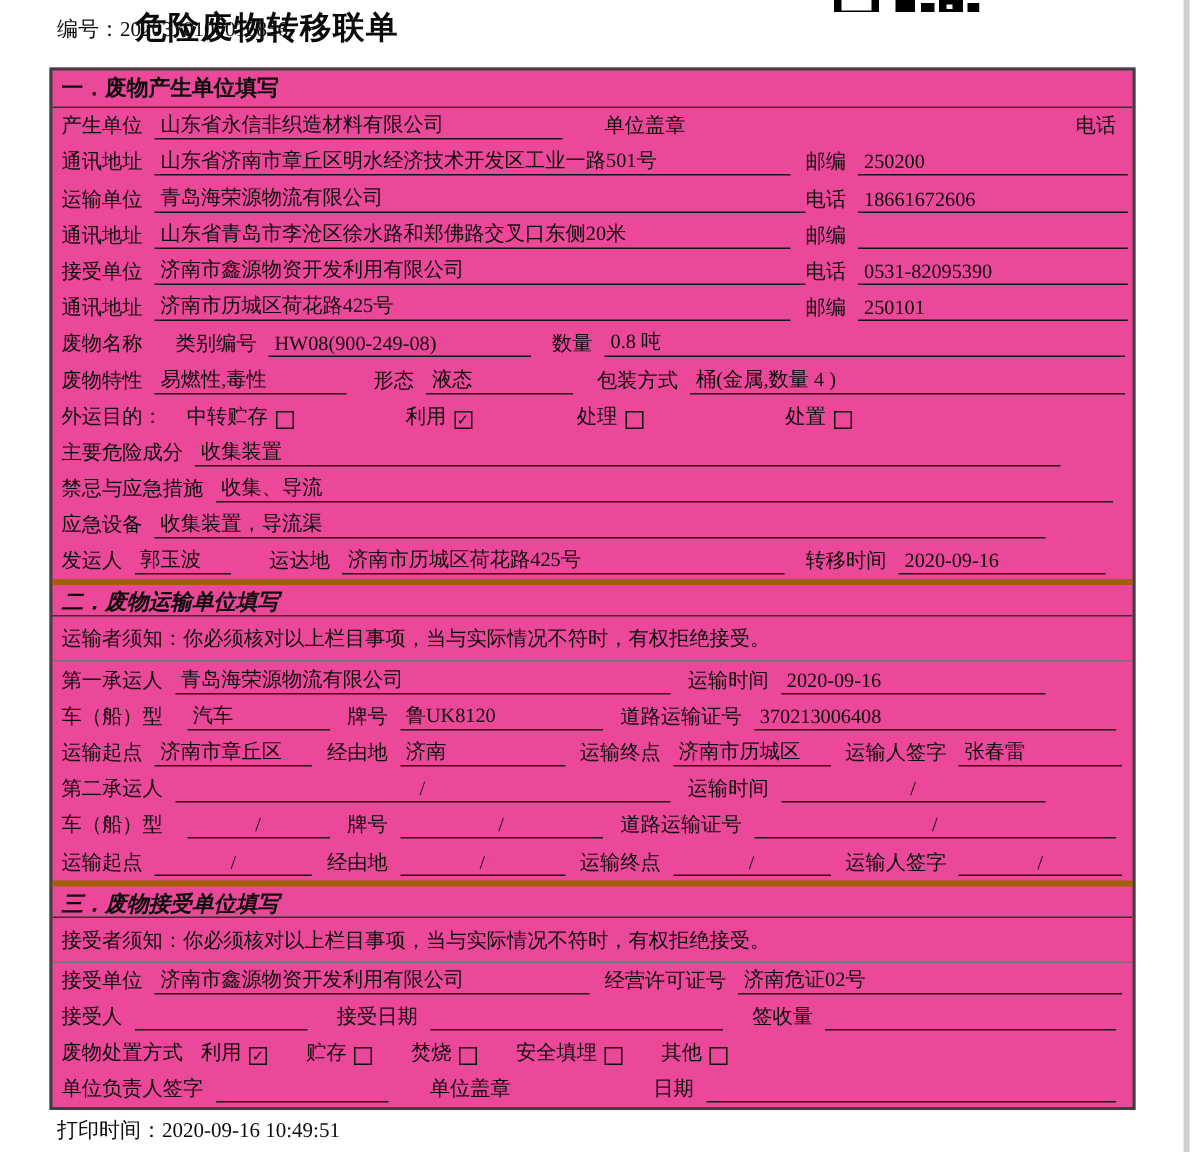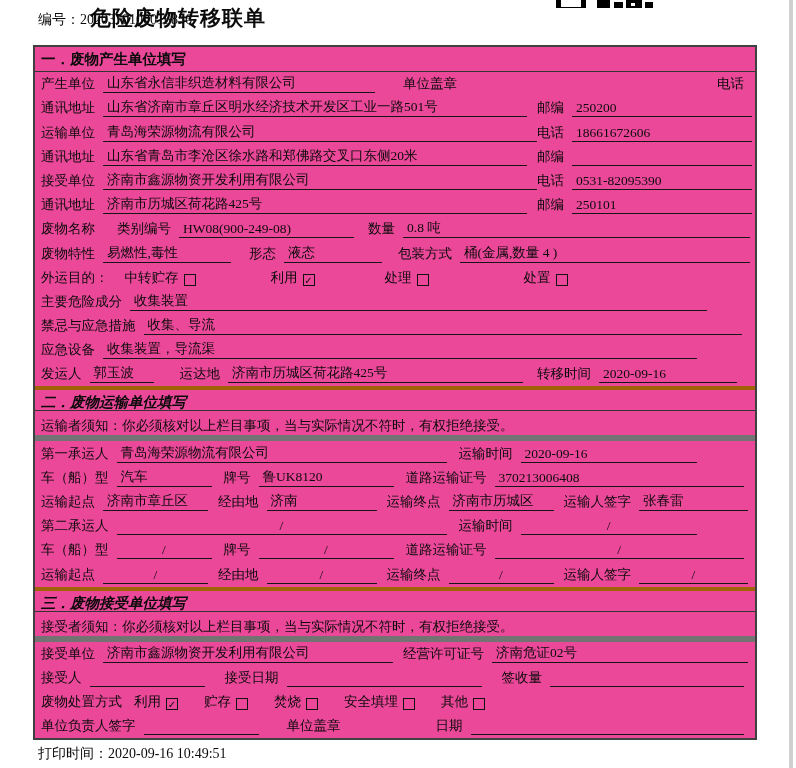--- a/index.html
+++ b/index.html
@@ -21,34 +21,34 @@
   .qr-b4{left:92px;width:8px;top:2px;height:6px;}
   .qr-n{position:absolute;background:#fff;width:4px;height:3px;top:3px;}
   .qr-n1{left:78px;}
   
   .form{position:absolute;left:33px;top:45px;width:724px;box-sizing:border-box;
         border:2px solid #404040;background:#ec4899;}
   .sec-h{height:25px;line-height:24px;font-weight:bold;font-size:14.5px;
          padding-left:6px;border-bottom:1px solid #333;box-sizing:border-box;}
   .bt{border-top:4px solid #a16207;font-style:italic;}
   .notice{height:30px;line-height:30px;font-size:13.5px;padding-left:6px;
-          border-bottom:6px solid #737373;box-sizing:border-box;white-space:nowrap;}
+          border-bottom:1px solid #737373;box-sizing:border-box;white-space:nowrap;}
   .row{height:24.2px;display:flex;align-items:flex-end;box-sizing:border-box;
        padding:0 3px 3px 6px;font-size:13.5px;white-space:nowrap;}
   .lbl{margin-right:8px;}
   .ul{border-bottom:1px solid #151515;padding:0 4px;min-height:16px;box-sizing:border-box;}
   .fill{flex:1;}
   .ctr{text-align:center;}
   .right{margin-left:auto;display:flex;align-items:flex-end;}
   .rul{width:180px;}
   .cb{display:inline-block;width:12px;height:12px;border:1px solid #111;
       line-height:11px;text-align:center;font-size:10px;margin-left:5px;
       margin-bottom:1px;box-sizing:border-box;font-family:"DejaVu Sans",sans-serif;}
   .opt{display:inline-flex;align-items:flex-end;}
-  .w64{width:64px;}.w95{width:95px;}.w98{width:98px;}.w105{width:105px;}
+  .w64{width:64px;}.w95{width:95px;margin-left:8px;}.w98{width:98px;}.w105{width:105px;}
   .w110{width:110px;}.w115{width:115px;}.w128{width:128px;}.w135a{width:135px;}
   .w135b{width:135px;}.w175{width:175px;}.w195{width:195px;}.w272{width:272px;}
   .w290{width:290px;}.w295{width:295px;}.w330{width:330px;}.w424{width:424px;}.w448{width:448px;}
   .ml10{margin-left:10px;}.ml12{margin-left:12px;}.ml14{margin-left:14px;}
   .ml16{margin-left:16px;}.ml18{margin-left:18px;}.ml20{margin-left:20px;}
   .ml26{margin-left:26px;}.ml28{margin-left:28px;}.ml70{margin-left:70px;}
   .ml75{margin-left:75px;}.ml95a{margin-left:95px;}
   .mr2{margin-right:2px;}.mr4{margin-right:4px;}.mr8{margin-right:8px;}
   .mr10{margin-right:10px;}.mr15{margin-right:15px;}.mr45{margin-right:45px;}
   .mr55{margin-right:55px;}

